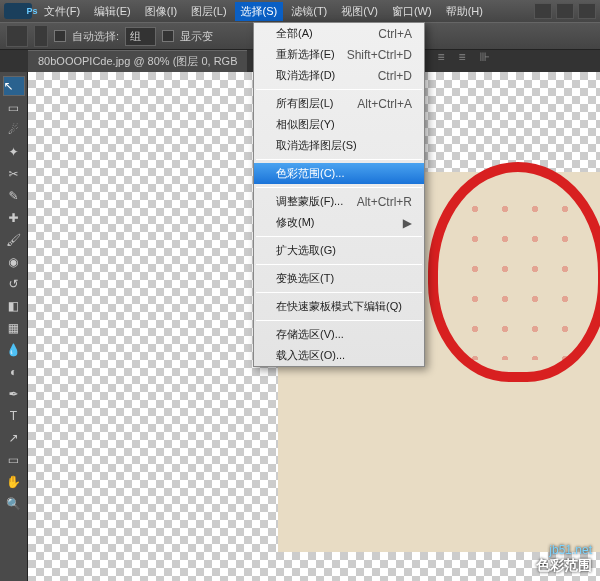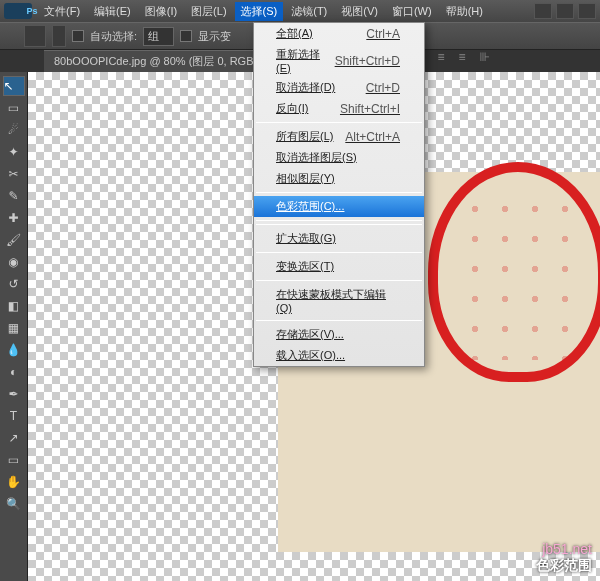--- a/index.html
+++ b/index.html
@@ -4,47 +4,47 @@
 <style>
 * { margin: 0; padding: 0; box-sizing: border-box; font-family: "Microsoft YaHei", Arial, sans-serif; }
 body { background: #4a4a4a; width: 600px; height: 581px; overflow: hidden; position: relative; }
 .titlebar { height: 22px; background: linear-gradient(#5a5a5a,#454545); display: flex; align-items: center; padding: 0 4px; }
 .ps-logo { width: 16px; height: 16px; background: #1a3f5c; border-radius: 3px; color: #68c9ff; font-size: 9px; font-weight: bold; display: flex; align-items: center; justify-content: center; margin-right: 6px; padding-left: 28px; }
 .menubar { display: flex; gap: 2px; }
 .menu-item { color: #ddd; font-size: 11px; padding: 2px 6px; cursor: pointer; }
 .menu-item.open { background: #0a5fc4; color: #fff; }
 .tb-right { margin-left: auto; display: flex; gap: 4px; }
 .tb-btn { width: 18px; height: 16px; background: #3c3c3c; border: 1px solid #555; }
-.optbar { height: 28px; background: linear-gradient(#555,#444); border-top: 1px solid #666; border-bottom: 1px solid #222; display: flex; align-items: center; padding: 0 24px; gap: 6px; color: #ccc; font-size: 11px; }
+.optbar { height: 28px; background: linear-gradient(#555,#444); border-top: 1px solid #666; border-bottom: 1px solid #222; display: flex; align-items: center; padding: 0 6px; gap: 6px; color: #ccc; font-size: 11px; }
 .opt-icon { width: 22px; height: 22px; background: #3a3a3a; border: 1px solid #555; }
 .opt-drop { width: 14px; height: 22px; background: #3a3a3a; border: 1px solid #555; }
 .chk { width: 12px; height: 12px; background: #333; border: 1px solid #777; display: inline-block; }
 .sel { background: #333; border: 1px solid #666; color: #ccc; padding: 1px 14px 1px 4px; font-size: 11px; }
-.tabbar { height: 22px; background: #333; display: flex; align-items: center; padding-left: 44px; }
+.tabbar { height: 22px; background: #333; display: flex; align-items: center; padding-left: 28px; }
 .doctab { background: #4a4a4a; color: #ccc; font-size: 11px; padding: 3px 10px; border-top: 1px solid #666; }
 .workspace { position: absolute; top: 72px; left: 0; right: 0; bottom: 0; display: flex; }
 .toolbox { width: 28px; background: #4a4a4a; border-right: 1px solid #222; display: flex; flex-direction: column; align-items: center; padding-top: 4px; gap: 2px; }
 .tool { width: 22px; height: 20px; display: flex; align-items: center; justify-content: center; color: #ccc; font-size: 12px; cursor: pointer; }
 .tool.sel { background: #2a628f; color: #fff; }
 .canvas-area { flex: 1; position: relative; overflow: hidden; }
 .checker { position: absolute; inset: 0; background-image:
   linear-gradient(45deg,#ccc 25%,transparent 25%),linear-gradient(-45deg,#ccc 25%,transparent 25%),
   linear-gradient(45deg,transparent 75%,#ccc 75%),linear-gradient(-45deg,transparent 75%,#ccc 75%);
   background-size: 16px 16px; background-position: 0 0,0 8px,8px -8px,-8px 0; background-color: #fff; }
 .paper { position: absolute; left: 250px; top: 100px; width: 330px; height: 380px; background: #e8dcc4; }
 .seal { position: absolute; left: 400px; top: 90px; width: 180px; height: 220px; border: 10px solid #d82020; border-radius: 50% 50% 45% 45%; }
 .seal::after { content:""; position:absolute; inset:12px; background:
   radial-gradient(circle,#d82020 3px,transparent 3px) 10px 10px/30px 30px; opacity:0.3; }
 .dropdown { position: absolute; left: 253px; top: 22px; width: 172px; background: linear-gradient(#f0f0f0,#e4e4e4); border: 1px solid #888; box-shadow: 3px 3px 8px rgba(0,0,0,0.4); font-size: 11px; color: #222; z-index: 100; }
-.dd-row { display: flex; align-items: center; padding: 3px 24px 3px 22px; position: relative; cursor: pointer; text-decoration: underline; }
+.dd-row { display: flex; align-items: center; padding: 3px 12px 3px 22px; position: relative; cursor: pointer; }
 .dd-row.hl { background: linear-gradient(#4aa3f0,#1a73d8); color: #fff; }
 .dd-sep { height: 1px; background: #b0b0b0; margin: 3px 2px; border-bottom: 1px solid #fff; }
 .dd-short { margin-left: auto; color: #555; font-size: 12px; }
 .watermark { position: absolute; right: 8px; bottom: 6px; text-align: right; color: #fff; text-shadow: 0 0 3px #000; z-index: 50; }
-.wm1 { font-size: 14px; color: #f9a8d4; }
+.wm1 { font-size: 12px; color: #7dd3fc; }
 .wm2 { font-size: 14px; font-weight: bold; }
 .hidden-icons { position:absolute; right: 110px; top: 50px; color:#888; font-size:12px; display:flex; gap:14px; }
 </style>
 </head>
 <body>
 
 <div class="titlebar">
   <div class="ps-logo">Ps</div>
   <div class="menubar" id="menubar">
       <div class="menu-item">文件(F)</div>
@@ -120,40 +120,44 @@
       <span class="dd-short">Ctrl+A</span>
     </div>
     <div class="dd-row">
       <span>重新选择(E)</span>
       <span class="dd-short">Shift+Ctrl+D</span>
     </div>
     <div class="dd-row">
       <span>取消选择(D)</span>
       <span class="dd-short">Ctrl+D</span>
     </div>
-    <div class="dd-row">
-      <span>反向(I)</span>
-      <span class="dd-short">Shift+Ctrl+I</span>
-    </div>
     <div class="dd-sep"></div>
     <div class="dd-row">
       <span>所有图层(L)</span>
       <span class="dd-short">Alt+Ctrl+A</span>
     </div>
     <div class="dd-row">
-      <span>取消选择图层(S)</span>
+      <span>相似图层(Y)</span>
     </div>
     <div class="dd-row">
-      <span>相似图层(Y)</span>
+      <span>取消选择图层(S)</span>
     </div>
     <div class="dd-sep"></div>
     <div class="dd-row hl">
       <span>色彩范围(C)...</span>
     </div>
     <div class="dd-sep"></div>
+    <div class="dd-row">
+      <span>调整蒙版(F)...</span>
+      <span class="dd-short">Alt+Ctrl+R</span>
+    </div>
+    <div class="dd-row">
+      <span>修改(M)</span>
+      <span class="dd-short">▶</span>
+    </div>
     <div class="dd-sep"></div>
     <div class="dd-row">
       <span>扩大选取(G)</span>
     </div>
     <div class="dd-sep"></div>
     <div class="dd-row">
       <span>变换选区(T)</span>
     </div>
     <div class="dd-sep"></div>
     <div class="dd-row">

